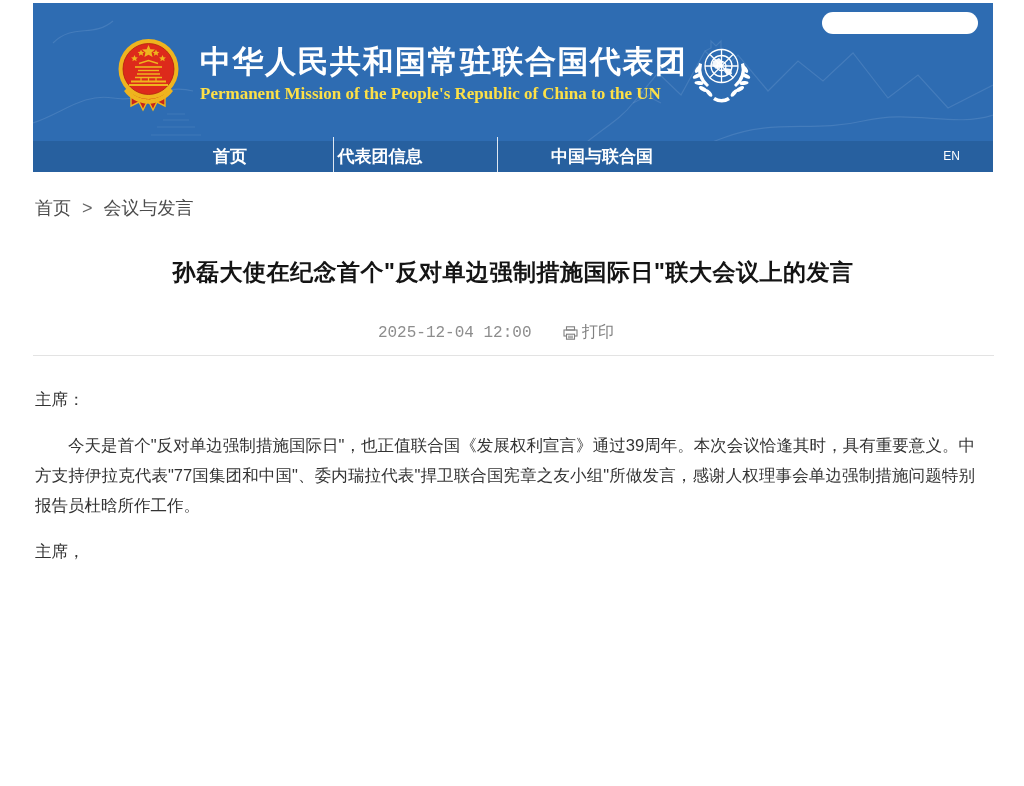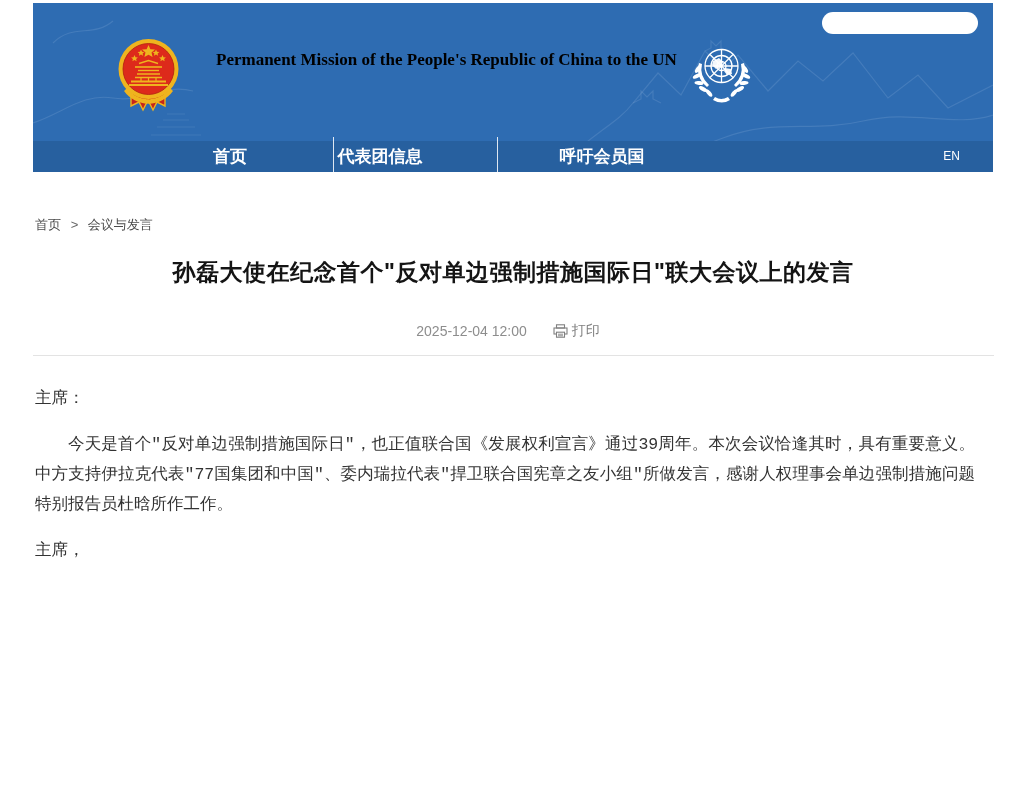--- a/index.html
+++ b/index.html
@@ -24,61 +24,61 @@
     font-size:12px; padding:0 4px 0 12px; color:#333;
   }
   .brand { position:absolute; left:84px; top:33px; display:flex; align-items:flex-start; cursor:pointer; }
   .emblem { width:63px; height:79px; flex:0 0 auto; }
   .brand-text { margin-left:20px; padding-top:9px; font-family:"Liberation Serif","DejaVu Serif",serif; }
   .brand-title {
     color:#ffffff; font-size:31px; font-weight:bold; letter-spacing:1.5px;
     line-height:34px; white-space:nowrap;
   }
   .brand-subtitle {
-    color:#000000; font-size:17px; font-weight:bold; margin-top:5px; white-space:nowrap;margin-left:16px;
+    color:#fde047; font-size:17px; font-weight:bold; margin-top:5px; white-space:nowrap;
   }
   .un-logo { position:absolute; left:652px; top:38px; width:73px; height:68px; }
   .nav {
     position:absolute; left:0; bottom:0; width:960px; height:31px;
     background:#27609f;
   }
   .nav-item {
     position:absolute; top:0; height:31px; line-height:31px; color:#ffffff;
     font-size:17px; font-weight:bold; transform:translateX(-50%); cursor:pointer;
     white-space:nowrap;
   }
   .nav-divider { position:absolute; top:-4px; width:1px; height:35px; background:rgba(255,255,255,0.85); }
   .nav-lang {
     position:absolute; right:33px; top:0; height:31px; line-height:31px;
     color:#ffffff; font-size:12px; cursor:pointer;
   }
   
-  .breadcrumb { position:absolute; left:35px; top:216px; font-size:13px; color:#4b4b4b; }
+  .breadcrumb { position:absolute; left:35px; top:196px; font-size:18px; color:#4b4b4b; }
   .breadcrumb .bc-link { cursor:pointer; }
   .breadcrumb .bc-sep { margin:0 6px; color:#666; }
   .article-title {
     position:absolute; left:33px; top:257px; width:960px; text-align:center;
     font-size:23px; font-weight:bold; color:#141414; letter-spacing:0.5px;
   }
   .meta {
-    position:absolute; left:28px; top:322px; width:960px; text-align:center;
-    font-size:14px; color:#8d8d8d;
+    position:absolute; left:16px; top:322px; width:960px; text-align:center;
+    font-size:16px; color:#8d8d8d;font-family:Liberation Mono, monospace;
   }
   .meta .date { vertical-align:middle; }
   .print-btn {
     display:inline-flex; align-items:center; margin-left:22px; color:#808080;
     cursor:pointer; vertical-align:middle;
   }
   .print-btn svg { margin-right:4px; }
   .rule { position:absolute; left:33px; top:355px; width:961px; border-top:1px solid #e3e3e3; }
   .article-body {
     position:absolute; left:35px; top:384px; width:956px;
     font-size:16.5px; line-height:30px; color:#333333; text-align:justify;
   }
-  .article-body p { margin:0 16px 16px 0;font-family:Liberation Mono, monospace; }
+  .article-body p { margin:0 16px 16px 0; }
   .article-body p.indent { text-indent:2em; }
 </style>
 </head>
 <body>
 
 <div class="page">
 
   <div class="header">
 
     <svg class="watermark" viewBox="0 0 960 169" fill="none" stroke="#7fa6d4" stroke-opacity="0.28" stroke-width="1.2">
@@ -111,20 +111,21 @@
           <path d="M18,31 h27" stroke-width="1.6"></path>
           <path d="M21,34.5 h21" stroke-width="1.4"></path>
           <path d="M20,38 h23 M18,41.5 h27" stroke-width="1.4"></path>
           <path d="M14,45.5 h35 M12,49 h39" stroke-width="1.8"></path>
           <path d="M24,41.5 v4 M31.5,41.5 v4 M39,41.5 v4" stroke-width="1.2"></path>
           <path d="M22,27.5 l9.5,-3 9.5,3" stroke-width="1.4"></path>
         </g>
         <path d="M10,52 a26,26 0 0 0 43,0 l3,3 a30,30 0 0 1 -49,0 Z" fill="#efb41e"></path>
       </svg>
       <div class="brand-text">
+        <div class="brand-title">中华人民共和国常驻联合国代表团</div>
         <div class="brand-subtitle">Permanent Mission of the People's Republic of China to the UN</div>
       </div>
     </div>
 
     <svg class="un-logo" viewBox="0 0 73 68">
       <g stroke="#ffffff" fill="none" stroke-width="1.3">
         <circle cx="36.5" cy="25" r="16.5"></circle>
         <circle cx="36.5" cy="25" r="10.5"></circle>
         <circle cx="36.5" cy="25" r="4.5"></circle>
         <line x1="20" y1="25" x2="53" y2="25"></line>
@@ -148,21 +149,21 @@
         <ellipse cx="49" cy="52" rx="4.5" ry="2" transform="rotate(-50 49 52)"></ellipse>
         <path d="M30,56 q6,4 13,0 l2,3 q-8,5 -17,0 Z"></path>
       </g>
     </svg>
 
     <div class="nav">
       <div class="nav-item" style="left:197px">首页</div>
       <div class="nav-divider" style="left:300px"></div>
       <div class="nav-item" style="left:347px">代表团信息</div>
       <div class="nav-divider" style="left:464px"></div>
-      <div class="nav-item" style="left:569px">呼吁会员国</div>
+      <div class="nav-item" style="left:569px">中国与联合国</div>
       <div class="nav-lang">EN</div>
     </div>
   </div>
 
   <div class="breadcrumb">
     <span class="bc-link">首页</span>
     <span class="bc-sep">&gt;</span>
     <span class="bc-link">会议与发言</span>
   </div>
 

